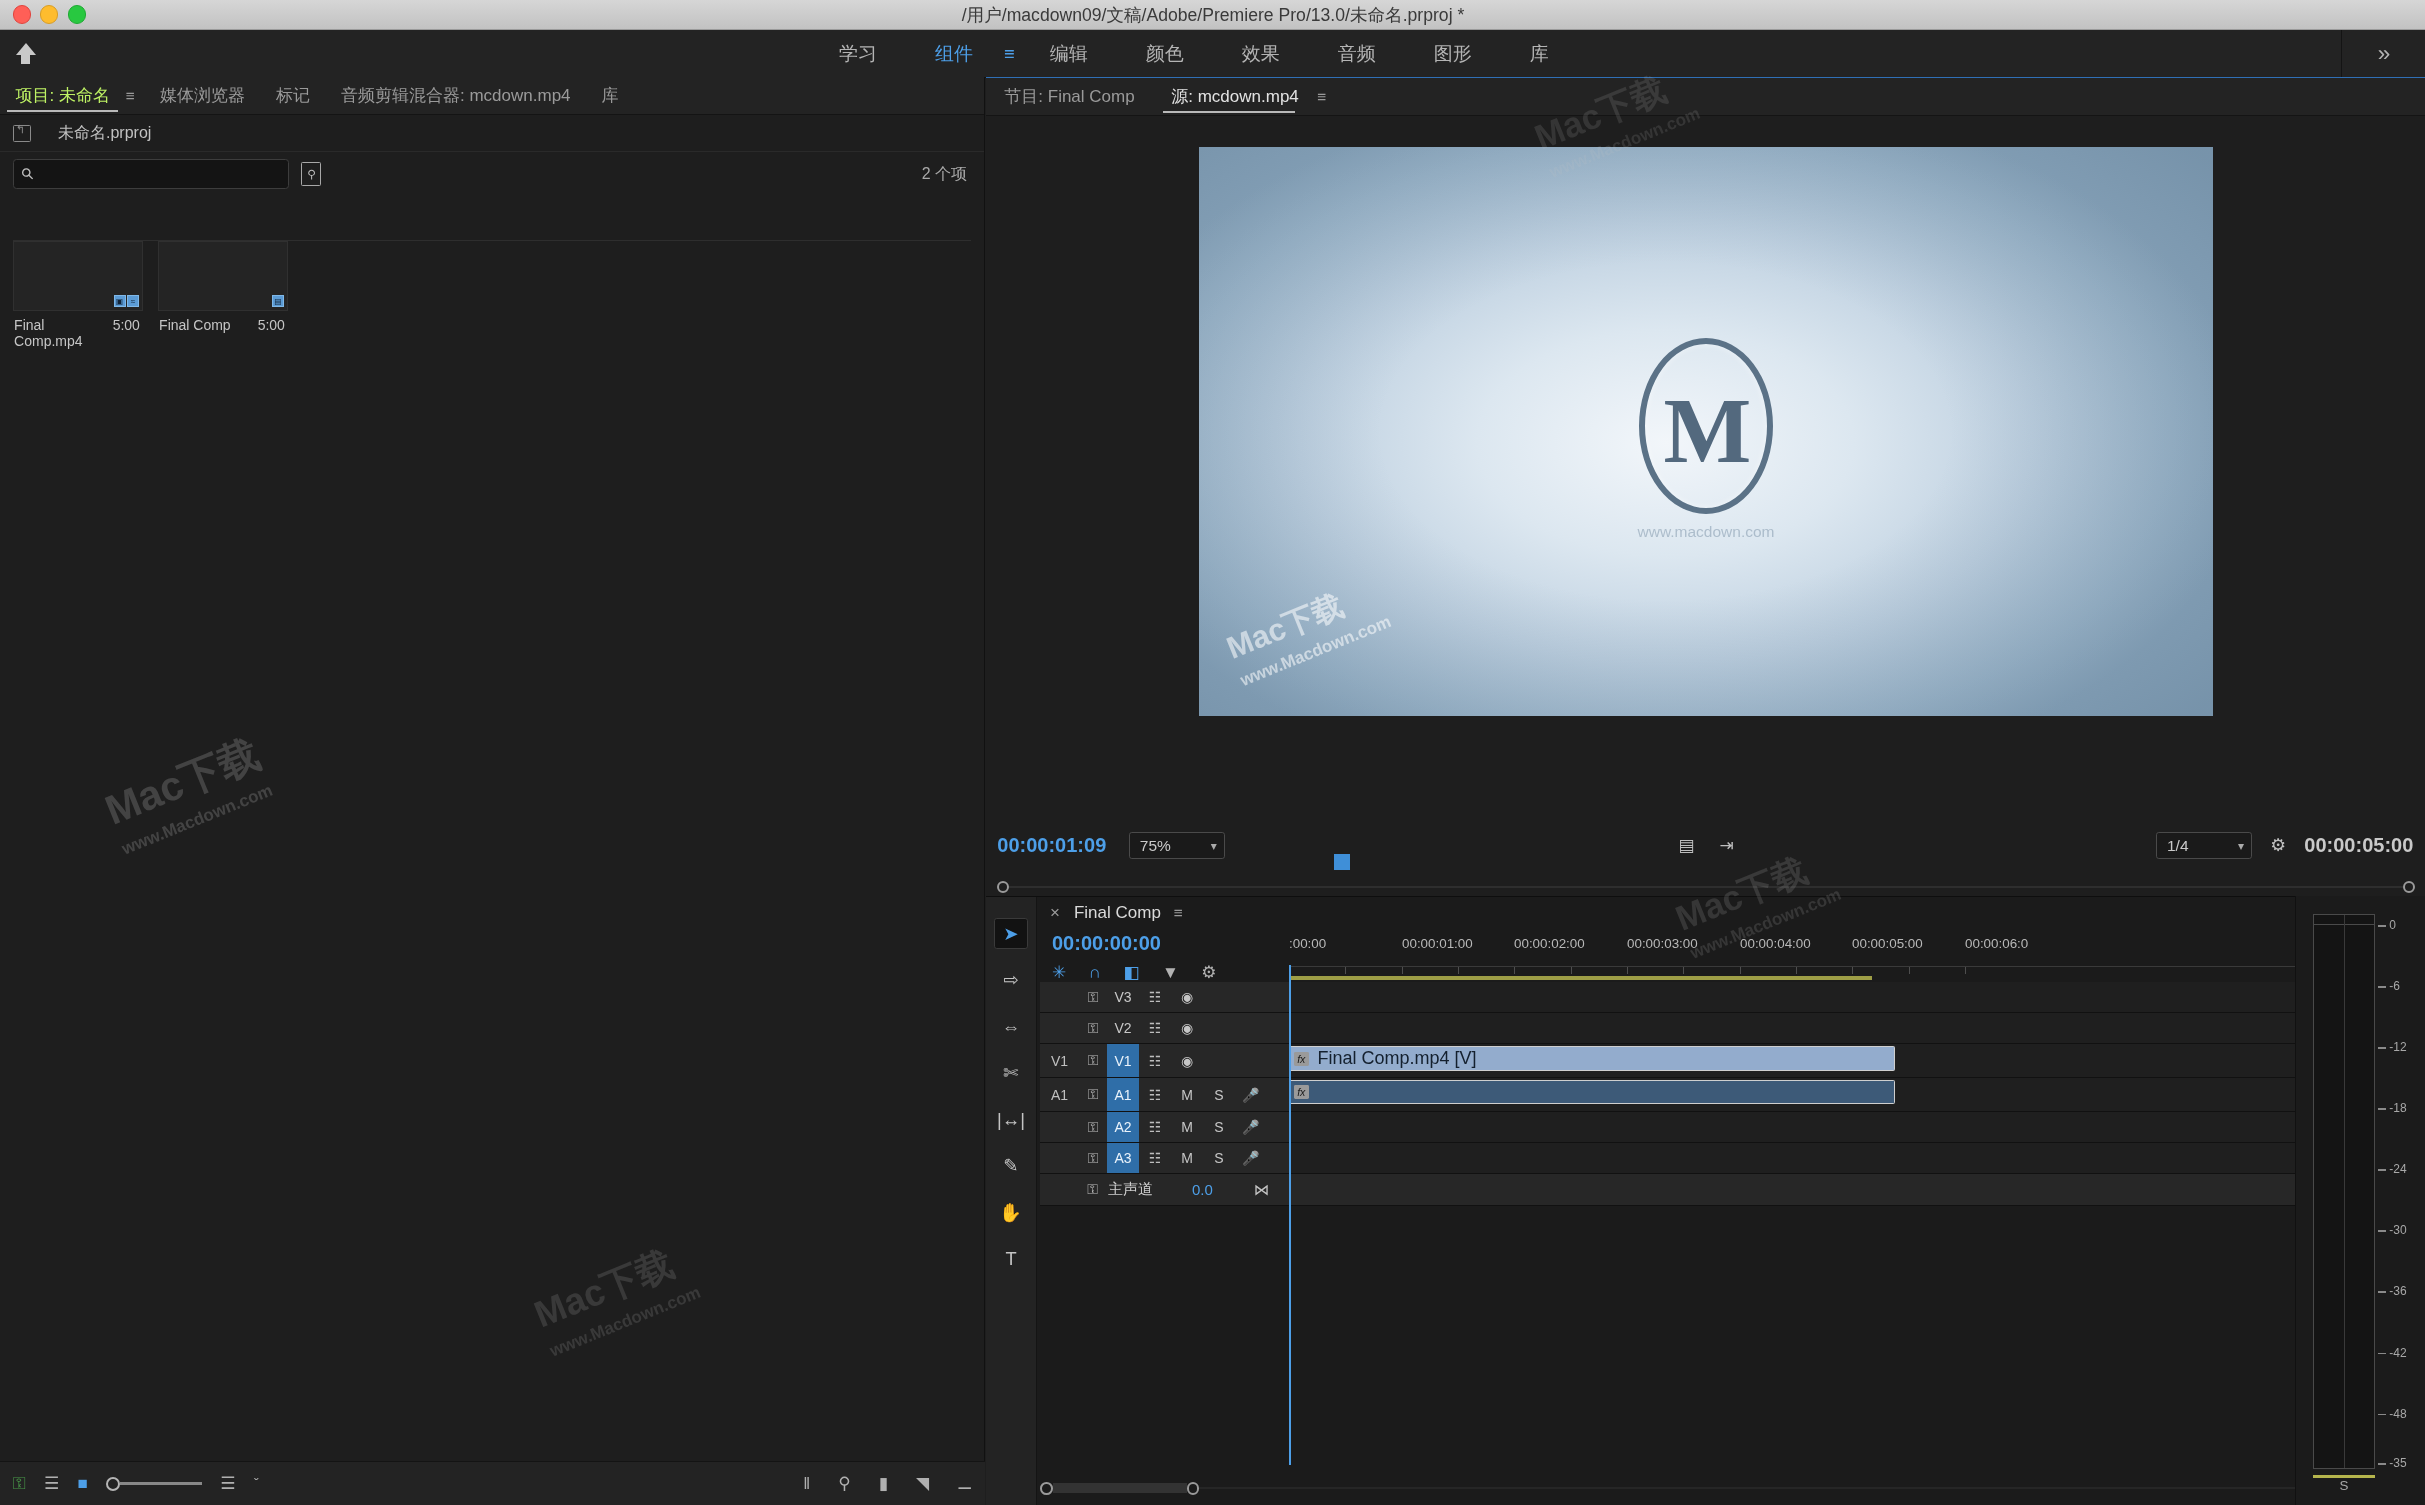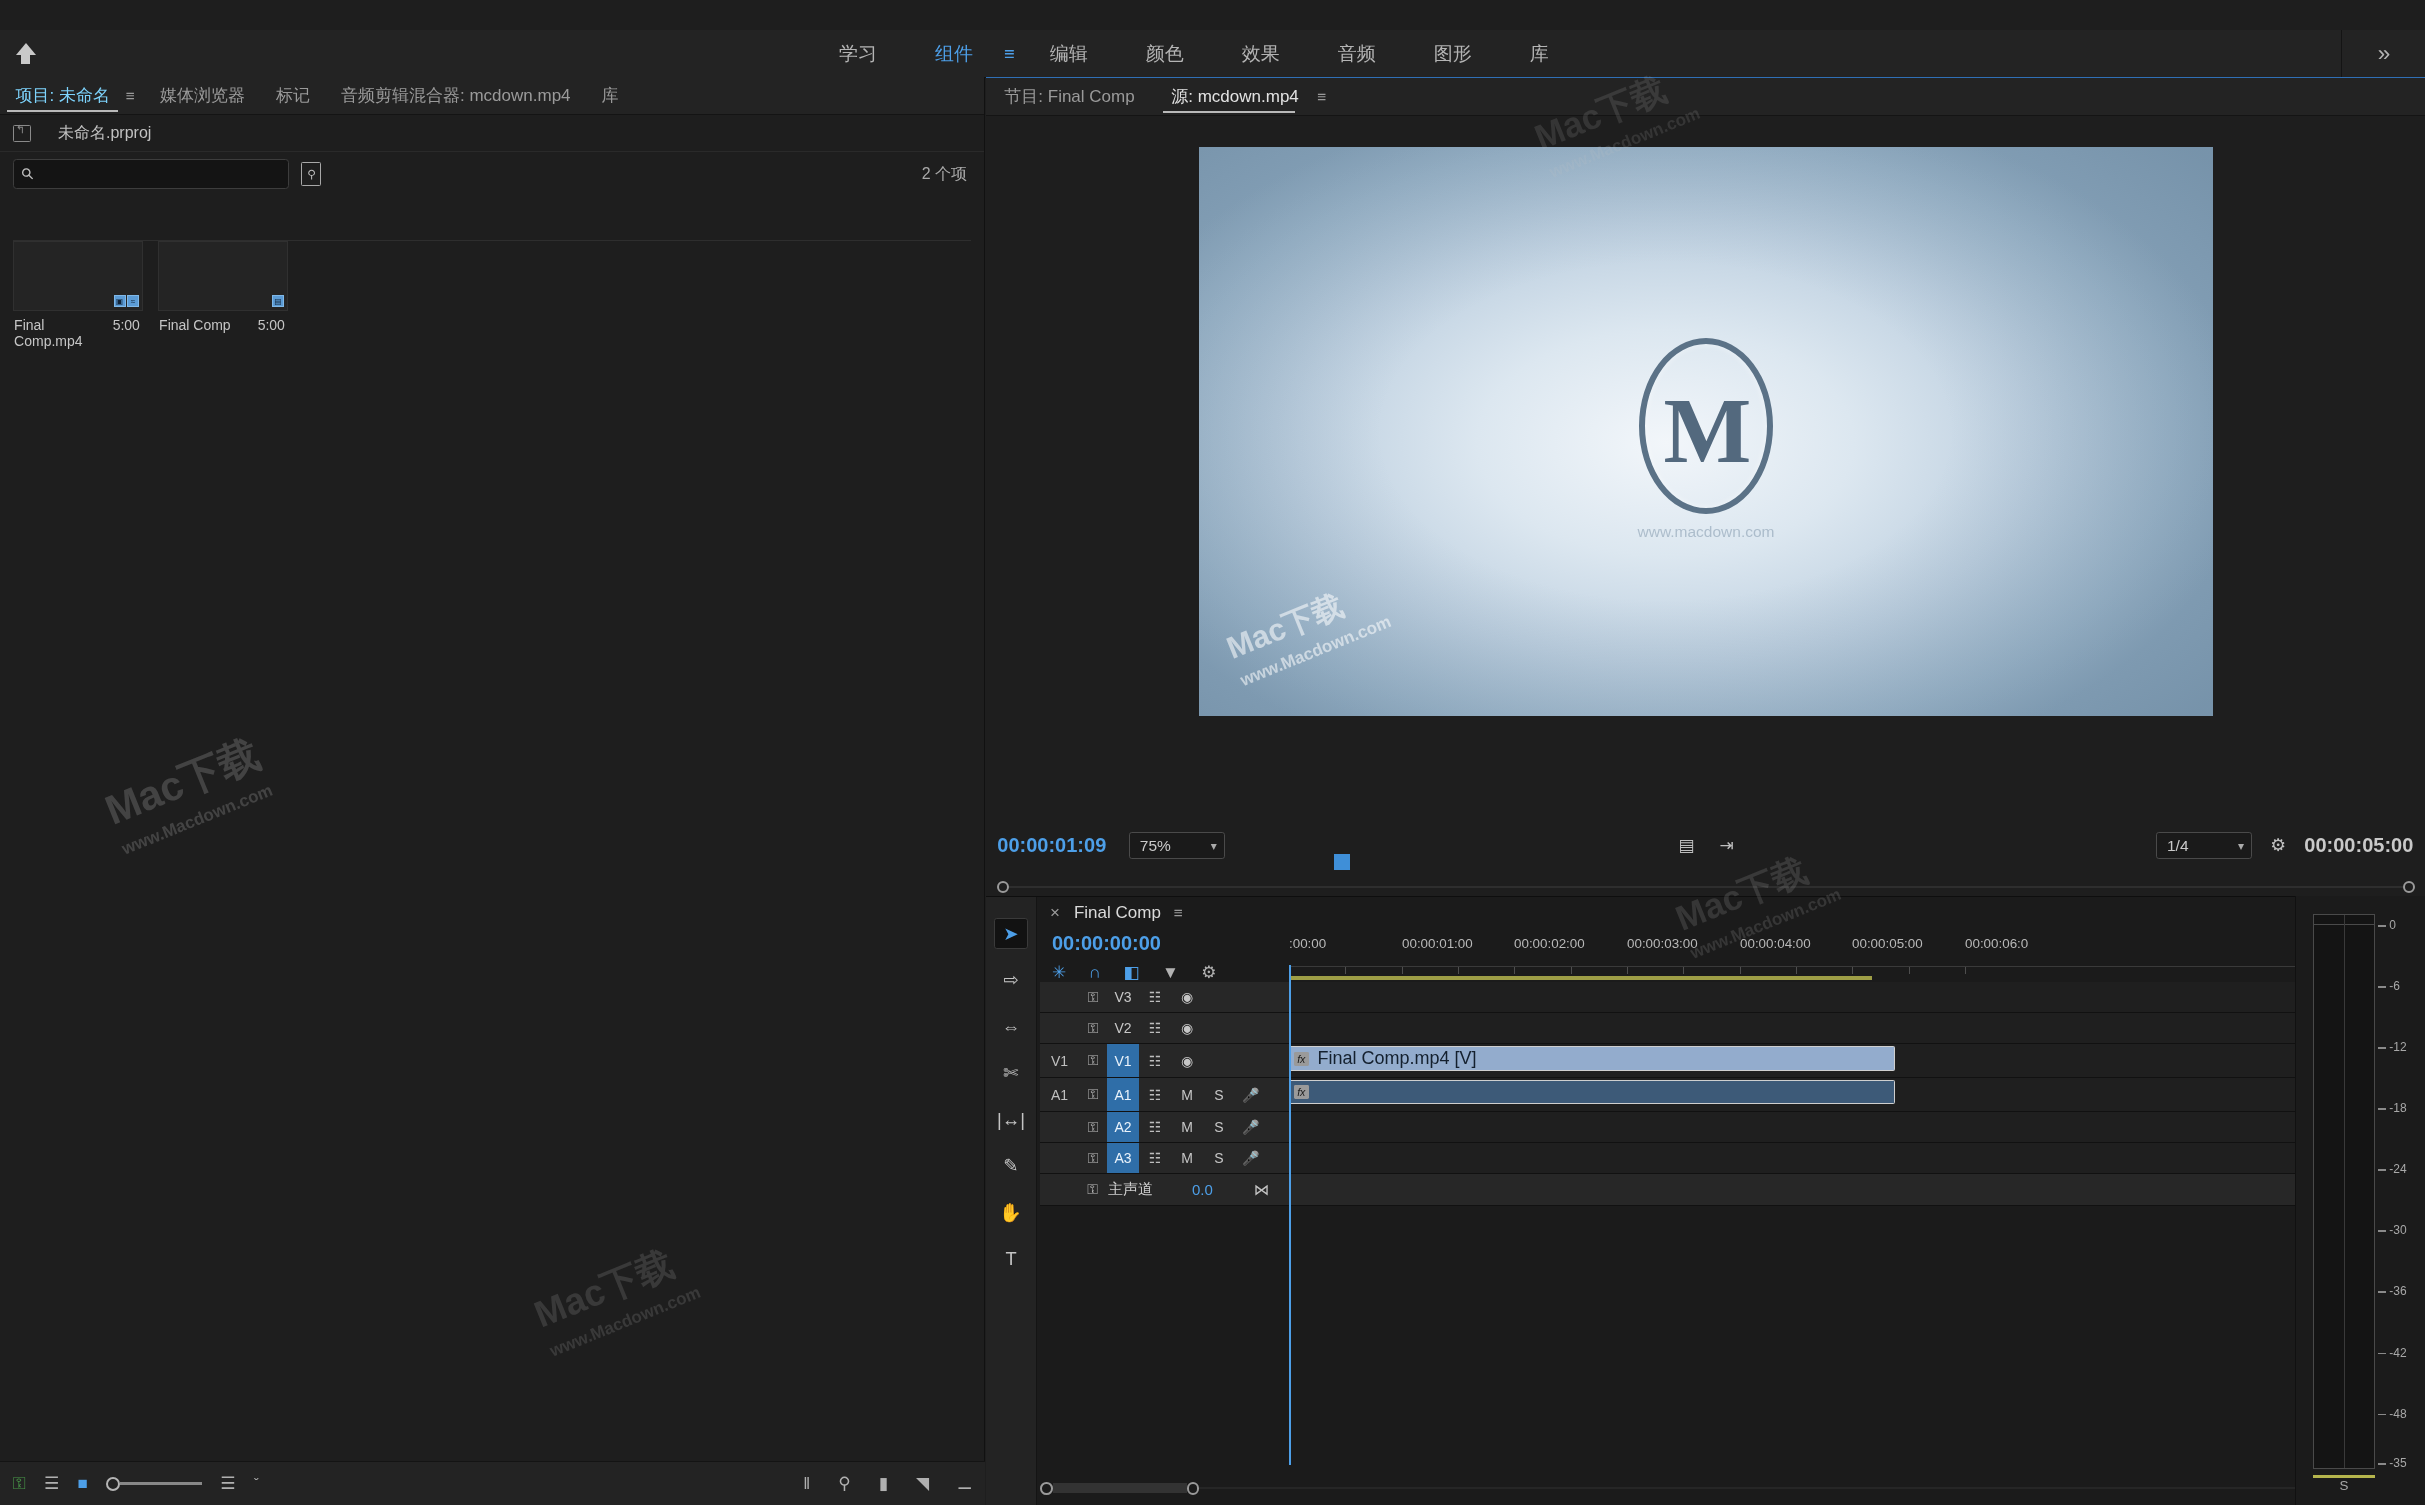--- a/index.html
+++ b/index.html
@@ -66,21 +66,21 @@
     background: #1e1e1e; border-right: 1.4px solid #111;
   }
   .panel-tabs {
     height: 38px; background: #232323; display: flex; align-items: center;
     border-bottom: 0.7px solid #141414; position: relative;
   }
   .ptab {
     font-size: 17px; color: #9a9a9a; padding: 0 15.5px; line-height: 38px; position: relative;
     white-space: nowrap;
   }
-  .ptab.active { color: #7dd3fc; }
+  .ptab.active { color: #bef264; }
   .ptab.active::after {
     content: ""; position: absolute; left: 7px; right: 7px; bottom: 2.1px; height: 2.8px;
     background: #b9b9b9;
   }
   .ptab-burger { font-size: 15.5px; color: #9a9a9a; padding: 0 10px 0 0; }
 
   .bin-row {
     height: 37px; display: flex; align-items: center; padding-left: 12.7px; gap: 27px;
     border-bottom: 0.7px solid #2a2a2a;
   }
@@ -365,20 +365,28 @@
     position: absolute; left: 17px; bottom: 10px; width: 62px; height: 21px;
     display: flex; align-items: center; justify-content: center; font-size: 13.4px; color: #a8a8a8;
   }
   .meter-foot .bar { position: absolute; top: 0; left: 0; right: 0; height: 2.8px; background: #b5b54d; }
 </style>
 </head>
 <body>
 
 <div class="app">
 
+  <div class="titlebar">
+    <div class="traffic">
+      <div class="tl-dot tl-red"></div>
+      <div class="tl-dot tl-yellow"></div>
+      <div class="tl-dot tl-green"></div>
+    </div>
+    <div class="title-text">/用户/macdown09/文稿/Adobe/Premiere Pro/13.0/未命名.prproj *</div>
+  </div>
 
   <div class="menubar">
     <div class="home-btn">
       <div class="home-glyph"></div>
     </div>
     <div class="wsnav">
       <div class="ws-item">学习</div>
       <div class="ws-item active">组件</div>
       <div class="ws-burger">≡</div>
       <div class="ws-item">编辑</div>

